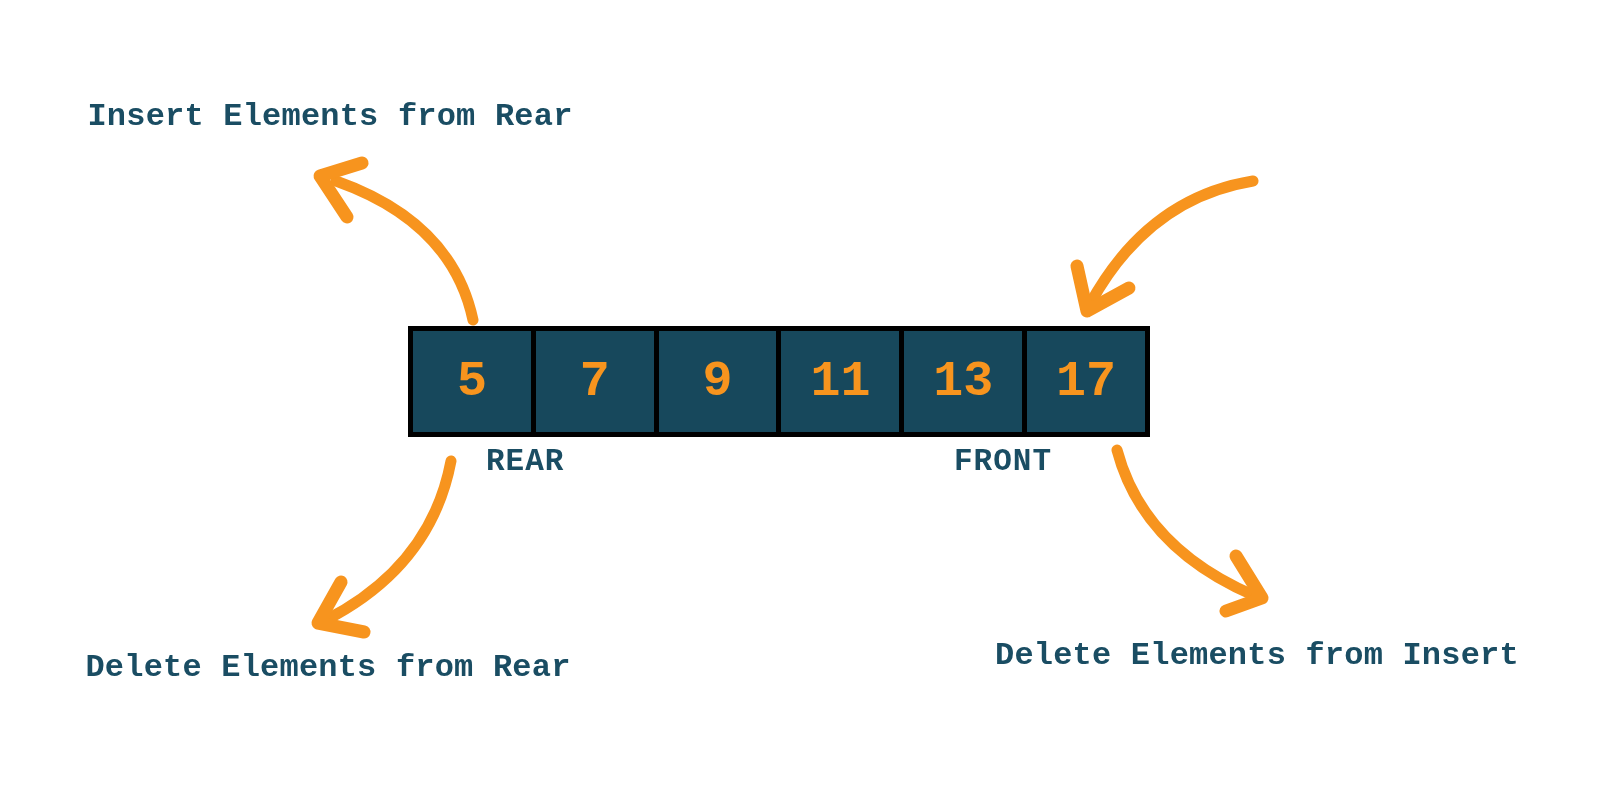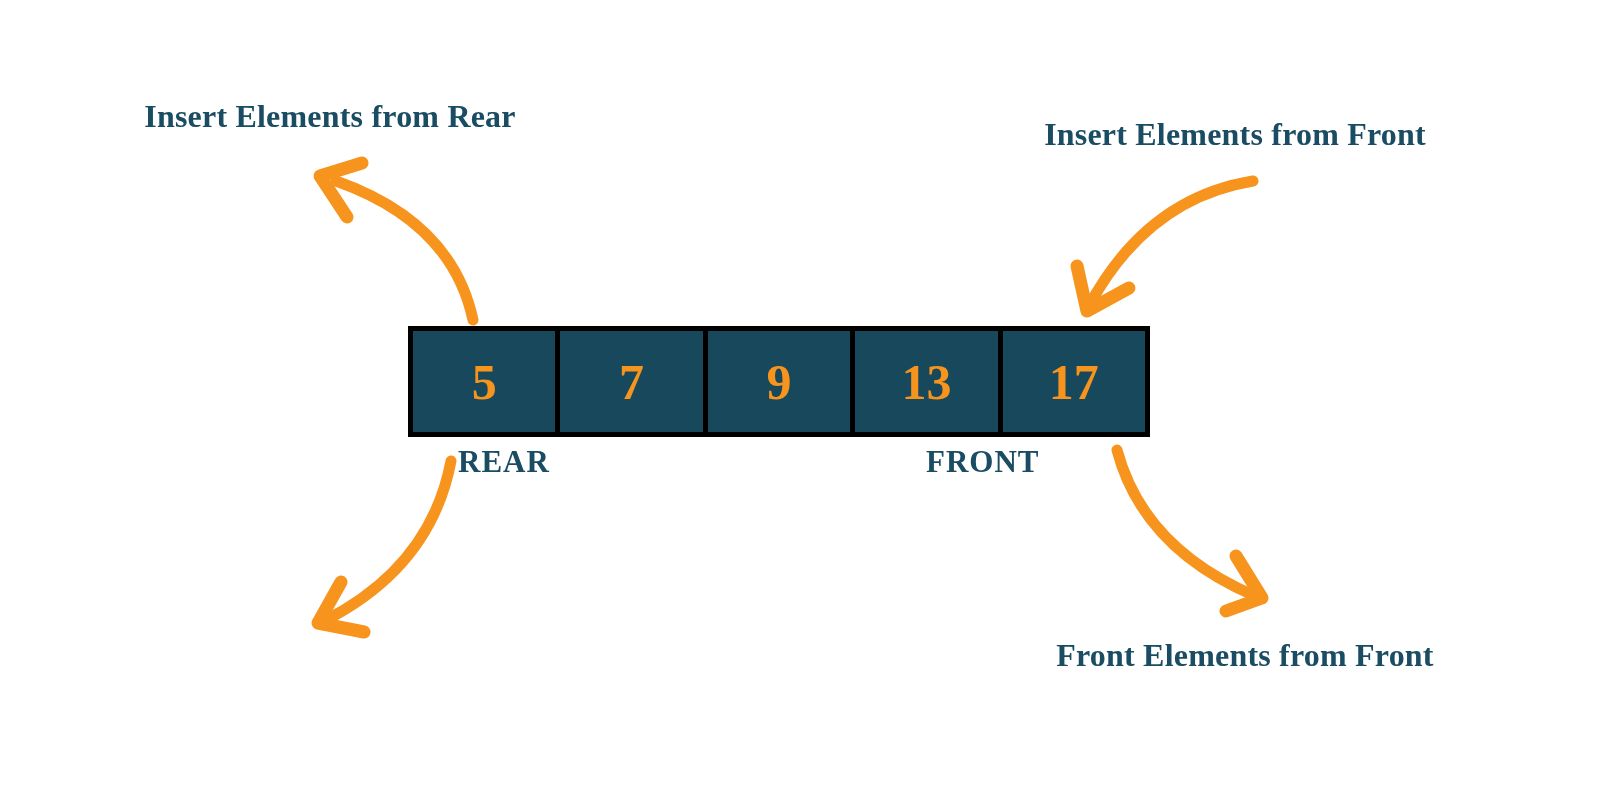--- a/index.html
+++ b/index.html
@@ -6,21 +6,21 @@
     margin: 0;
     padding: 0;
     background: #ffffff;
   }
   .canvas {
     position: relative;
     width: 1600px;
     height: 800px;
     background: var(--bg, #ffffff);
     overflow: hidden;
-    font-family: Liberation Serif, serif;
+    font-family: Liberation Mono, monospace;
   }
   .caption {
     position: absolute;
     color: var(--teal, #1a4d63);
     font-size: 32px;
     font-weight: 700;
     text-align: center;
     white-space: nowrap;
     letter-spacing: 0.2px;
   }
@@ -70,32 +70,32 @@
     line-height: 1;
   }
   .end-label {
     position: absolute;
     top: 444px;
     color: var(--teal, #1a4d63);
     font-size: 31px;
     font-weight: 700;
     letter-spacing: 1px;
     white-space: nowrap;
+    margin-left: 28px;
   }
   .end-label.rear  { left: 458px; }
   .end-label.front { left: 926px; }
 </style>
 </head>
 <body>
 
 <div class="canvas">
 
   <div class="caption insert-rear">Insert Elements from Rear</div>
 
-  <div class="caption insert-front">Insert Elements from Front</div>
 
   <svg class="arrows" viewBox="0 0 1600 800" xmlns="http://www.w3.org/2000/svg">
     <g>
       <path class="shaft" d="M 473 320 Q 452 222 336 181"></path>
       <path class="head" d="M 362 163 L 320 176 L 347 217"></path>
     </g>
     <g>
       <path class="shaft" d="M 1253 181 Q 1148 198 1090 304"></path>
       <path class="head" d="M 1077 266 L 1087 311 L 1129 288"></path>
     </g>
@@ -106,24 +106,26 @@
     <g>
       <path class="shaft" d="M 1117 450 Q 1143 548 1255 596"></path>
       <path class="head" d="M 1236 556 L 1262 598 L 1226 611"></path>
     </g>
   </svg>
 
   <div class="deque">
     <div class="cell">5</div>
     <div class="cell">7</div>
     <div class="cell">9</div>
+    <div class="cell">11</div>
     <div class="cell">13</div>
     <div class="cell">17</div>
   </div>
 
   <div class="end-label rear">REAR</div>
 
   <div class="end-label front">FRONT</div>
 
+  <div class="caption delete-rear">Delete Elements from Rear</div>
 
-  <div class="caption delete-front">Front Elements from Front</div>
+  <div class="caption delete-front">Delete Elements from Insert</div>
 
 </div>
 
 </body></html>

